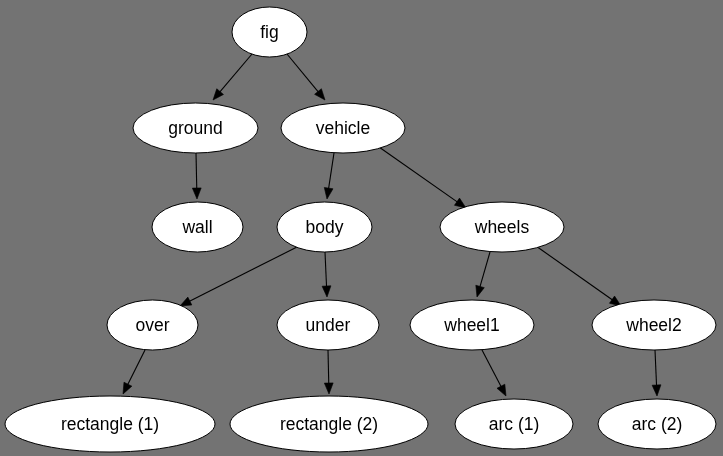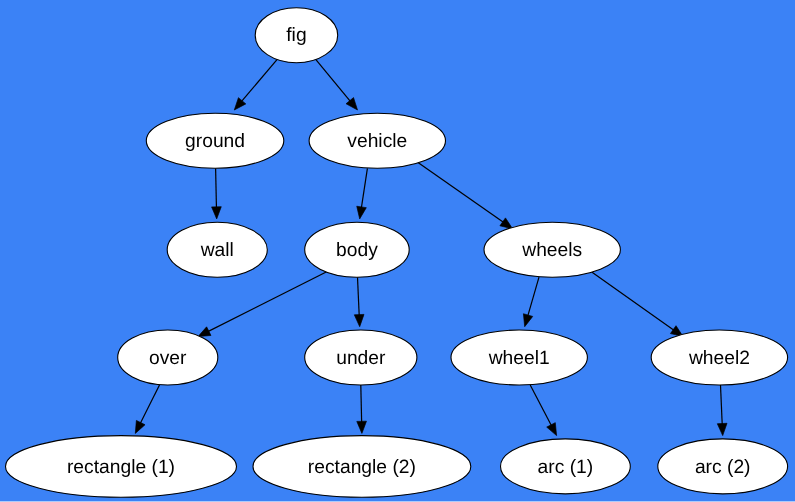--- a/index.html
+++ b/index.html
@@ -4,21 +4,21 @@
 <style>
   html, body {
     margin: 0;
     padding: 0;
     background: #ffffff;
   }
   #graph-canvas {
     position: relative;
     width: 723px;
     height: 456px;
-    background: #3b82f6;
+    background: #737373;
     overflow: hidden;
     font-family: "Liberation Sans", sans-serif;
   }
   #graph-svg {
     display: block;
     width: 723px;
     height: 456px;
   }
   .node-ellipse {
     fill: #ffffff;

